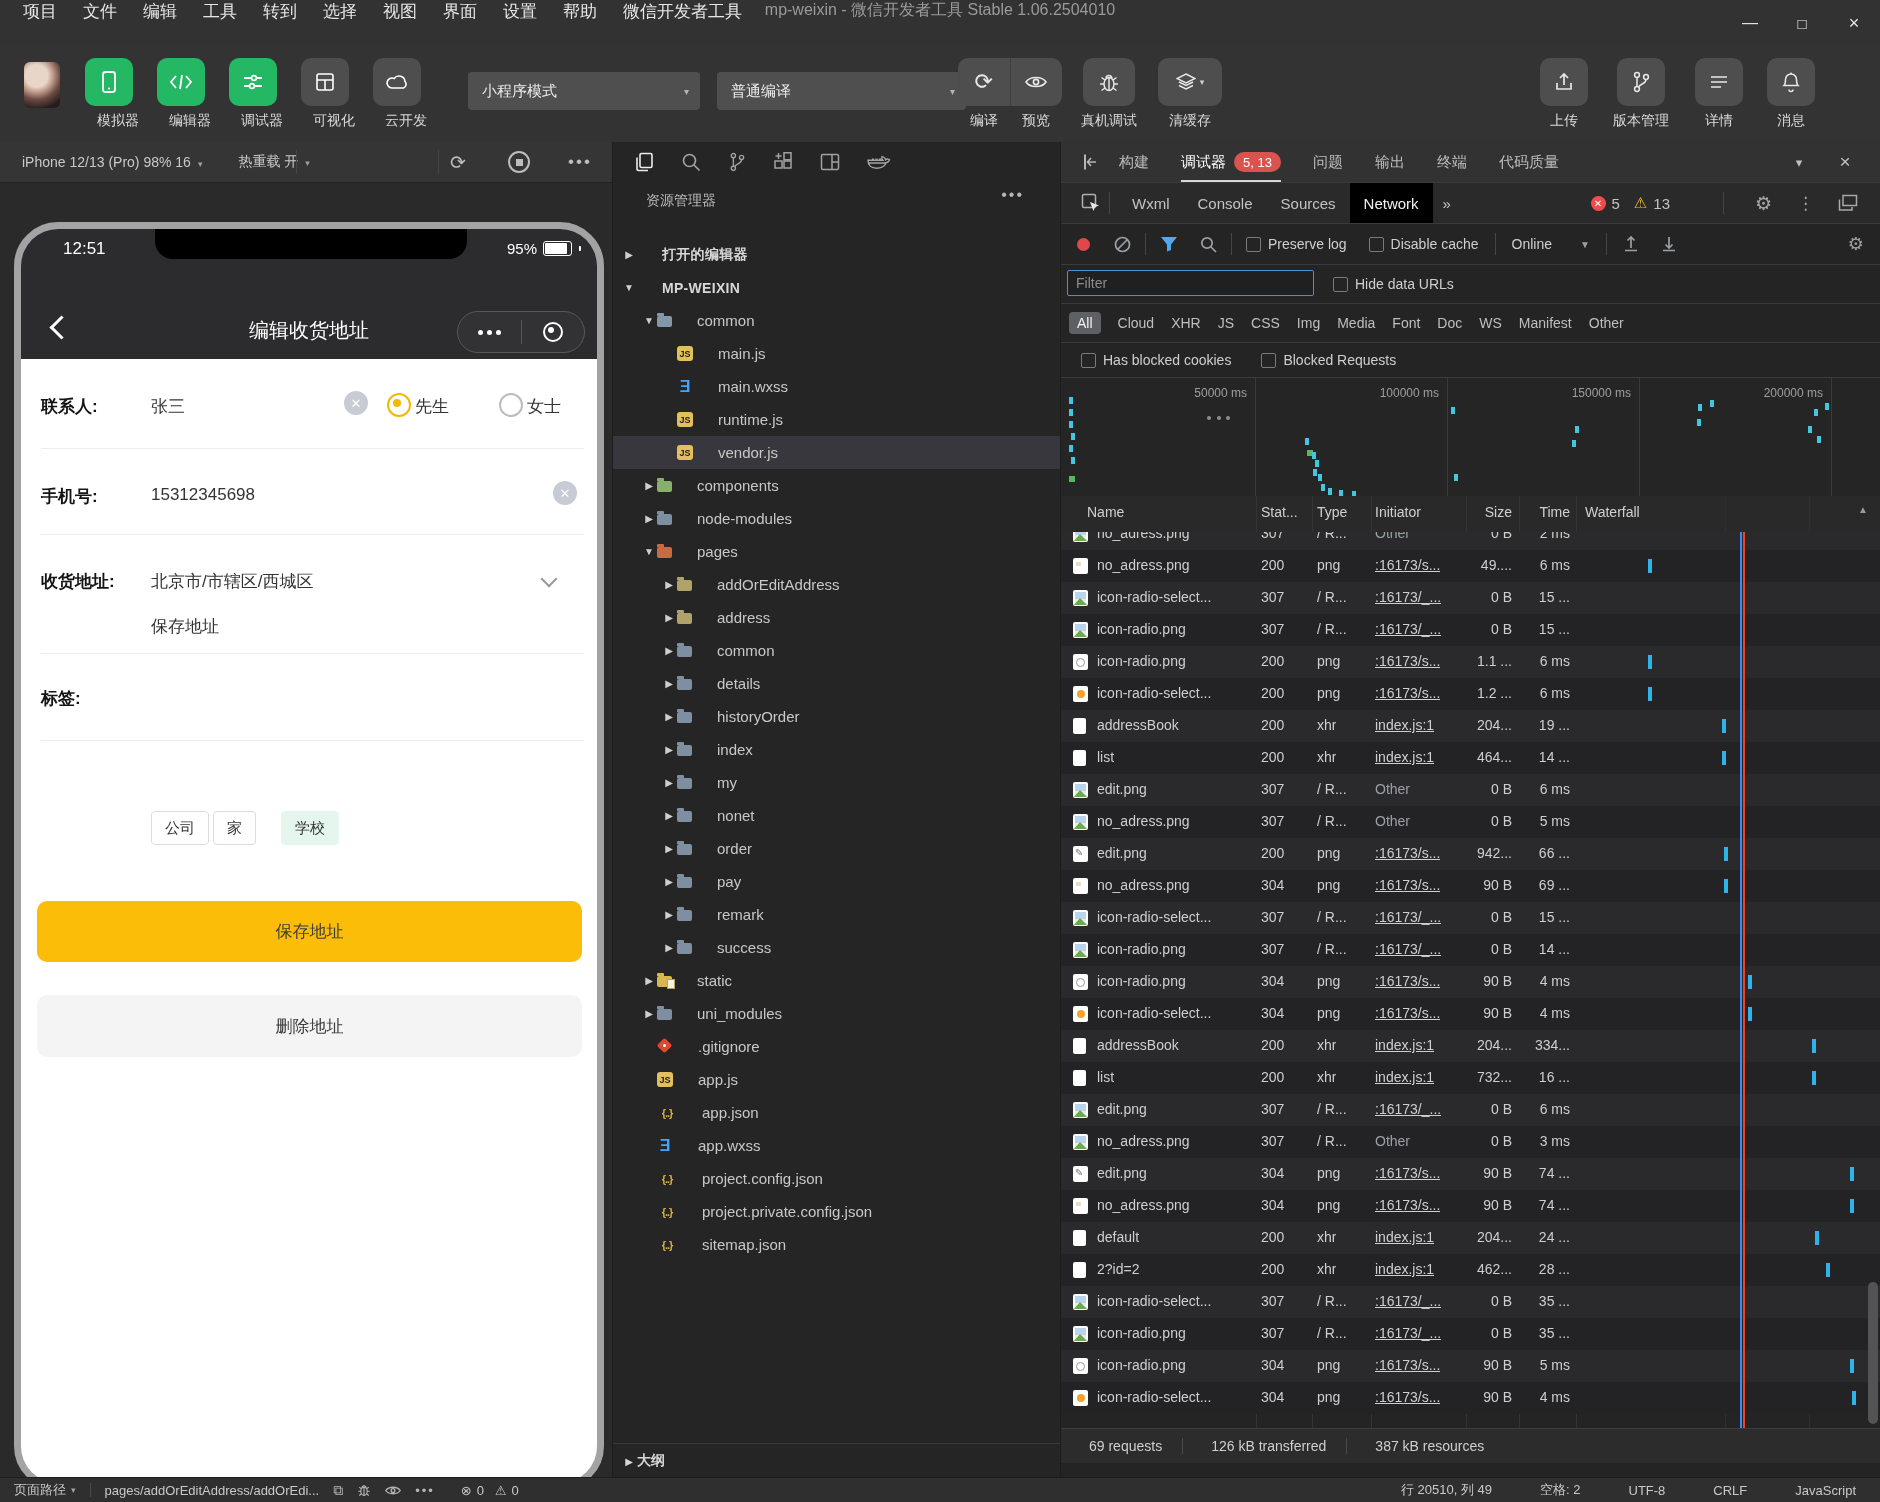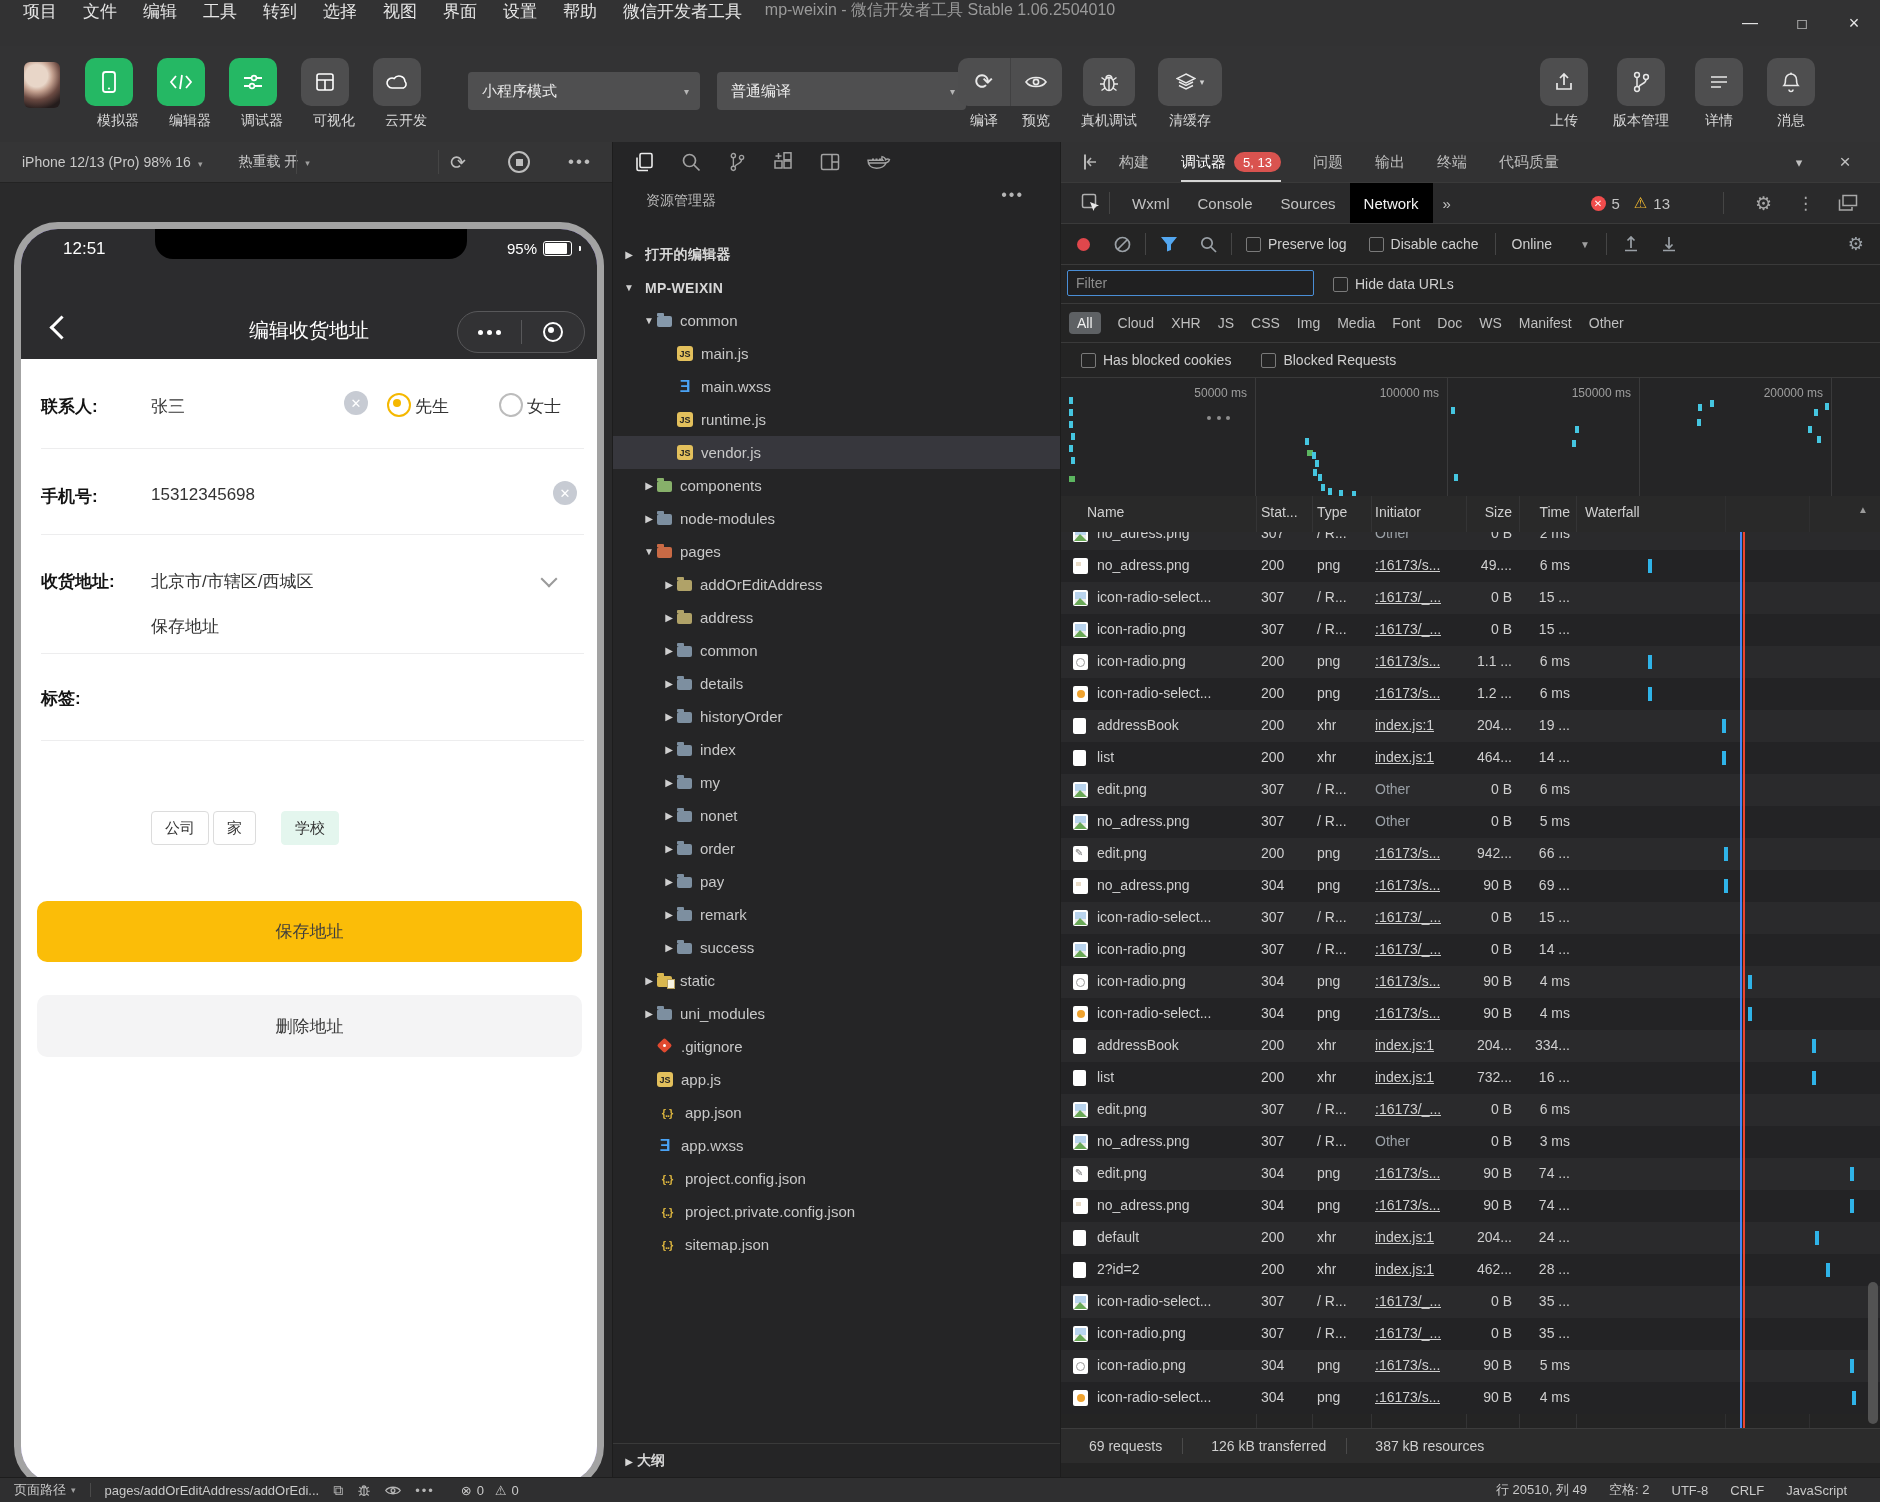--- a/index.html
+++ b/index.html
@@ -78,21 +78,21 @@
   #delbtn{top:636px;height:62px;background:#f4f4f5;color:#3a3a3a}
 
   
   .ex-icons{height:40px;display:flex;align-items:center;gap:27px;padding-left:21px}
   .ex-head{position:relative;height:38px;display:flex;align-items:center;padding-left:33px;font-size:14px;color:#bdbdbd}
   .ex-more{position:absolute;right:36px;top:4px;color:#b5b5b5;font-size:16px;letter-spacing:2px}
   #treeC{position:absolute;top:96px;left:0;right:0}
   .tree-row{height:33px;display:flex;align-items:center;font-size:15px;color:#c8c8c8;white-space:nowrap}
   .tree-row.sel{background:#37373d}
   .tree-row .arrow{width:16px;text-align:center;font-size:10px;color:#cfcfcf;flex:none}
-  .tree-row .tlab{margin-left:8px;overflow:hidden;text-overflow:ellipsis}
+  .tree-row .tlab{margin-left:25px;overflow:hidden;text-overflow:ellipsis}
   .tree-row.sect .tlab{font-weight:bold;color:#d8d8d8;font-size:14px;letter-spacing:.3px}
   .fo{width:15px;height:11px;border-radius:2px;position:relative;flex:none;margin-top:1px}
   .fo::before{content:"";position:absolute;top:-3px;left:0;width:7px;height:3px;border-radius:1px 1px 0 0;background:inherit}
   .fo-slate{background:#7d8fa0}.fo-slate-o{background:#8598aa}
   .fo-orange-o{background:#c96a45}.fo-khaki{background:#b0a268}.fo-green{background:#87b06a}
   .fo-static{background:#d9b74f}
   .fo-static::after{content:"";position:absolute;right:-3px;bottom:-2px;width:6px;height:8px;background:#f7f3e2;border:1px solid #b9a15c}
   .fi{flex:none;display:flex;align-items:center;justify-content:center}
   .fi-js{width:16px;height:15px;background:#e3c05c;border-radius:3px;color:#222;font-size:9px;font-weight:bold}
   .fi-wxss{width:16px;color:#4aa3f5;font-weight:bold;font-size:16px;line-height:14px}
@@ -160,21 +160,21 @@
   #netFooter{position:absolute;left:0;top:1286px;width:819px;height:34px;background:#2c2c2c;border-top:1px solid #3c3c3c;
              display:flex;align-items:center;font-size:14px;color:#cfcfcf}
   #netFooter .fitem{margin-left:28px}
   #netFooter .fsep{margin-left:20px;width:1px;height:16px;background:#4a4a4a}
   #dtScroll{position:absolute;right:2px;top:1140px;width:10px;height:142px;border-radius:5px;background:#535353}
 
   
   #statusbar{position:absolute;bottom:0;left:0;right:0;height:24px;background:#2f2f30;border-top:1px solid #1d1d1d;
              display:flex;align-items:center;font-size:13px;color:#c9c9c9}
   .sb-item{margin-left:14px;white-space:nowrap;display:flex;align-items:center;gap:5px}
-  .sb-right{margin-left:auto;display:flex;align-items:center;gap:22px;padding-right:33px}
+  .sb-right{margin-left:auto;display:flex;align-items:center;gap:48px;padding-right:24px}
   .sb-sep{width:1px;height:14px;background:#4a4a4a;margin-left:14px}
 </style>
 </head>
 <body>
 
 <div id="app">
 
   <div id="titlebar">
     <div id="menubar" style="display:flex;padding-left:10px">
         <span class="menu-item">项目</span>

